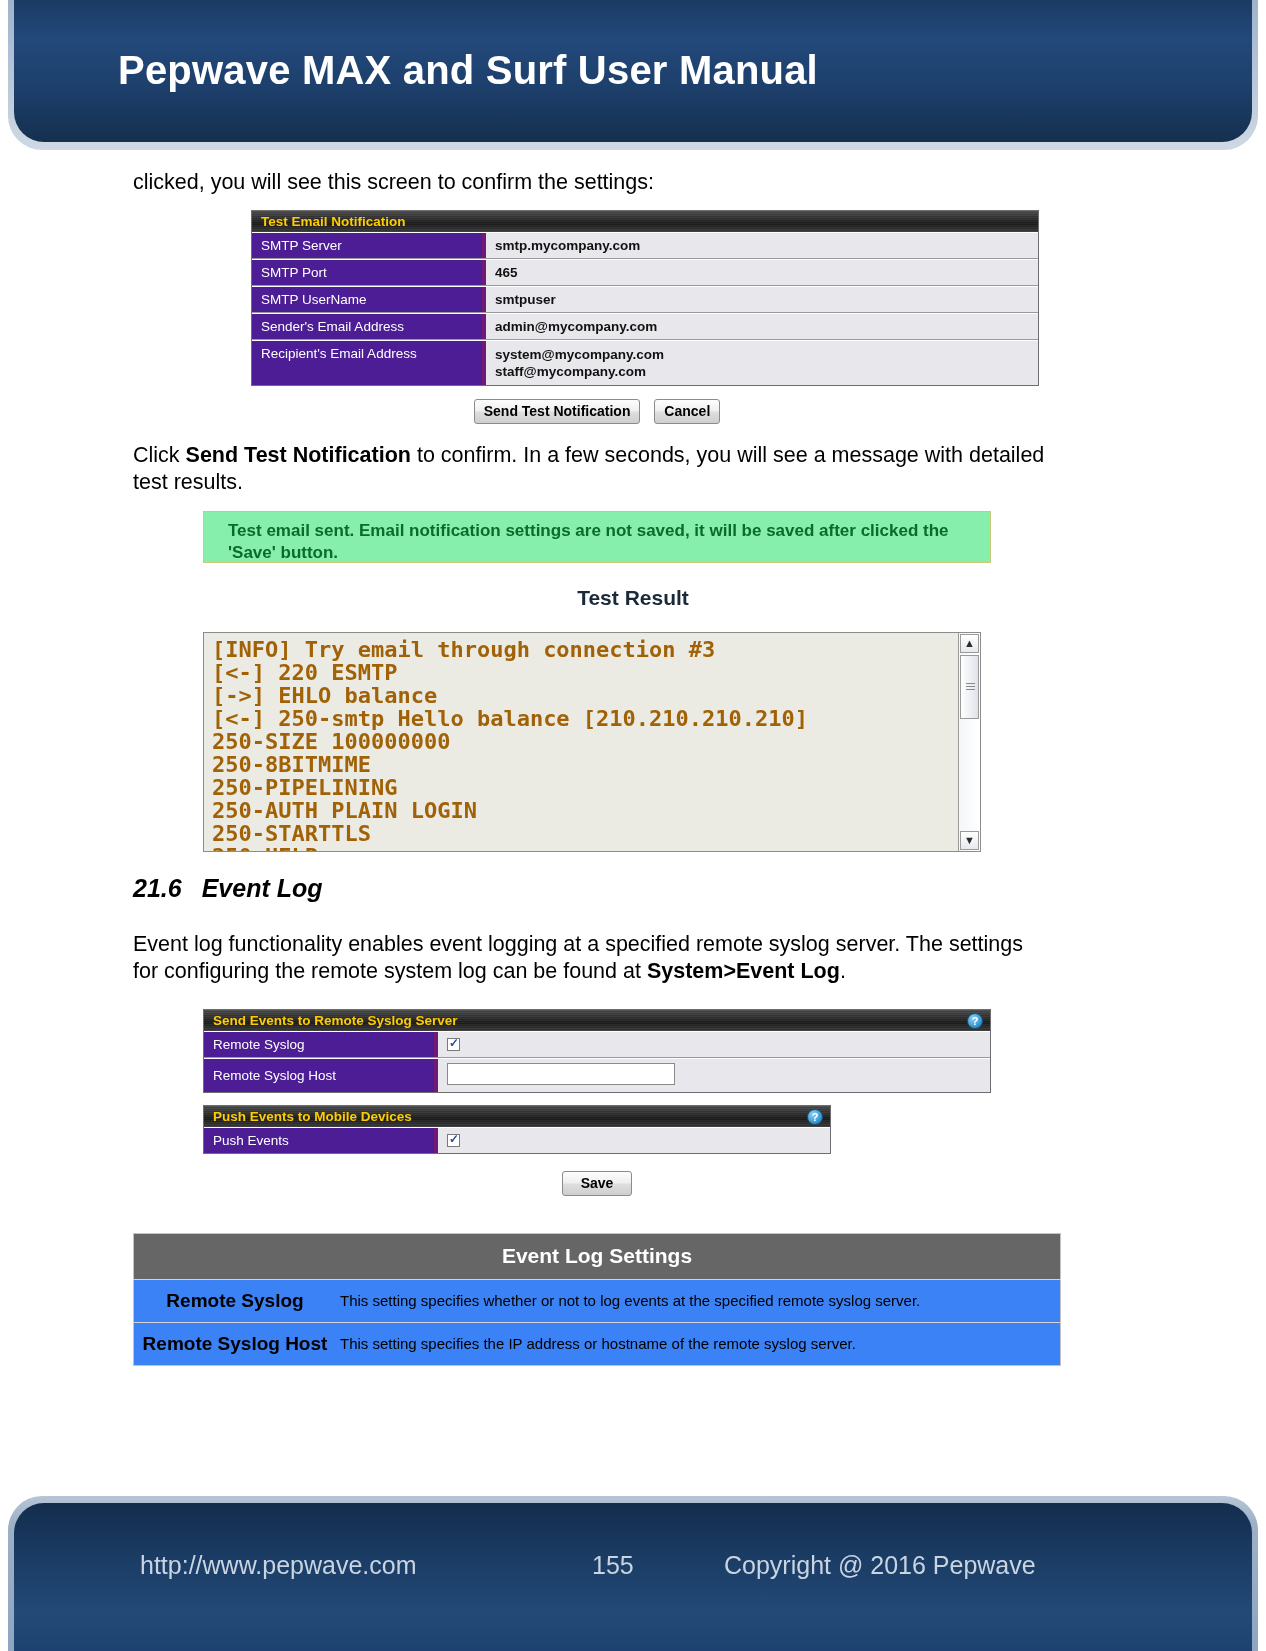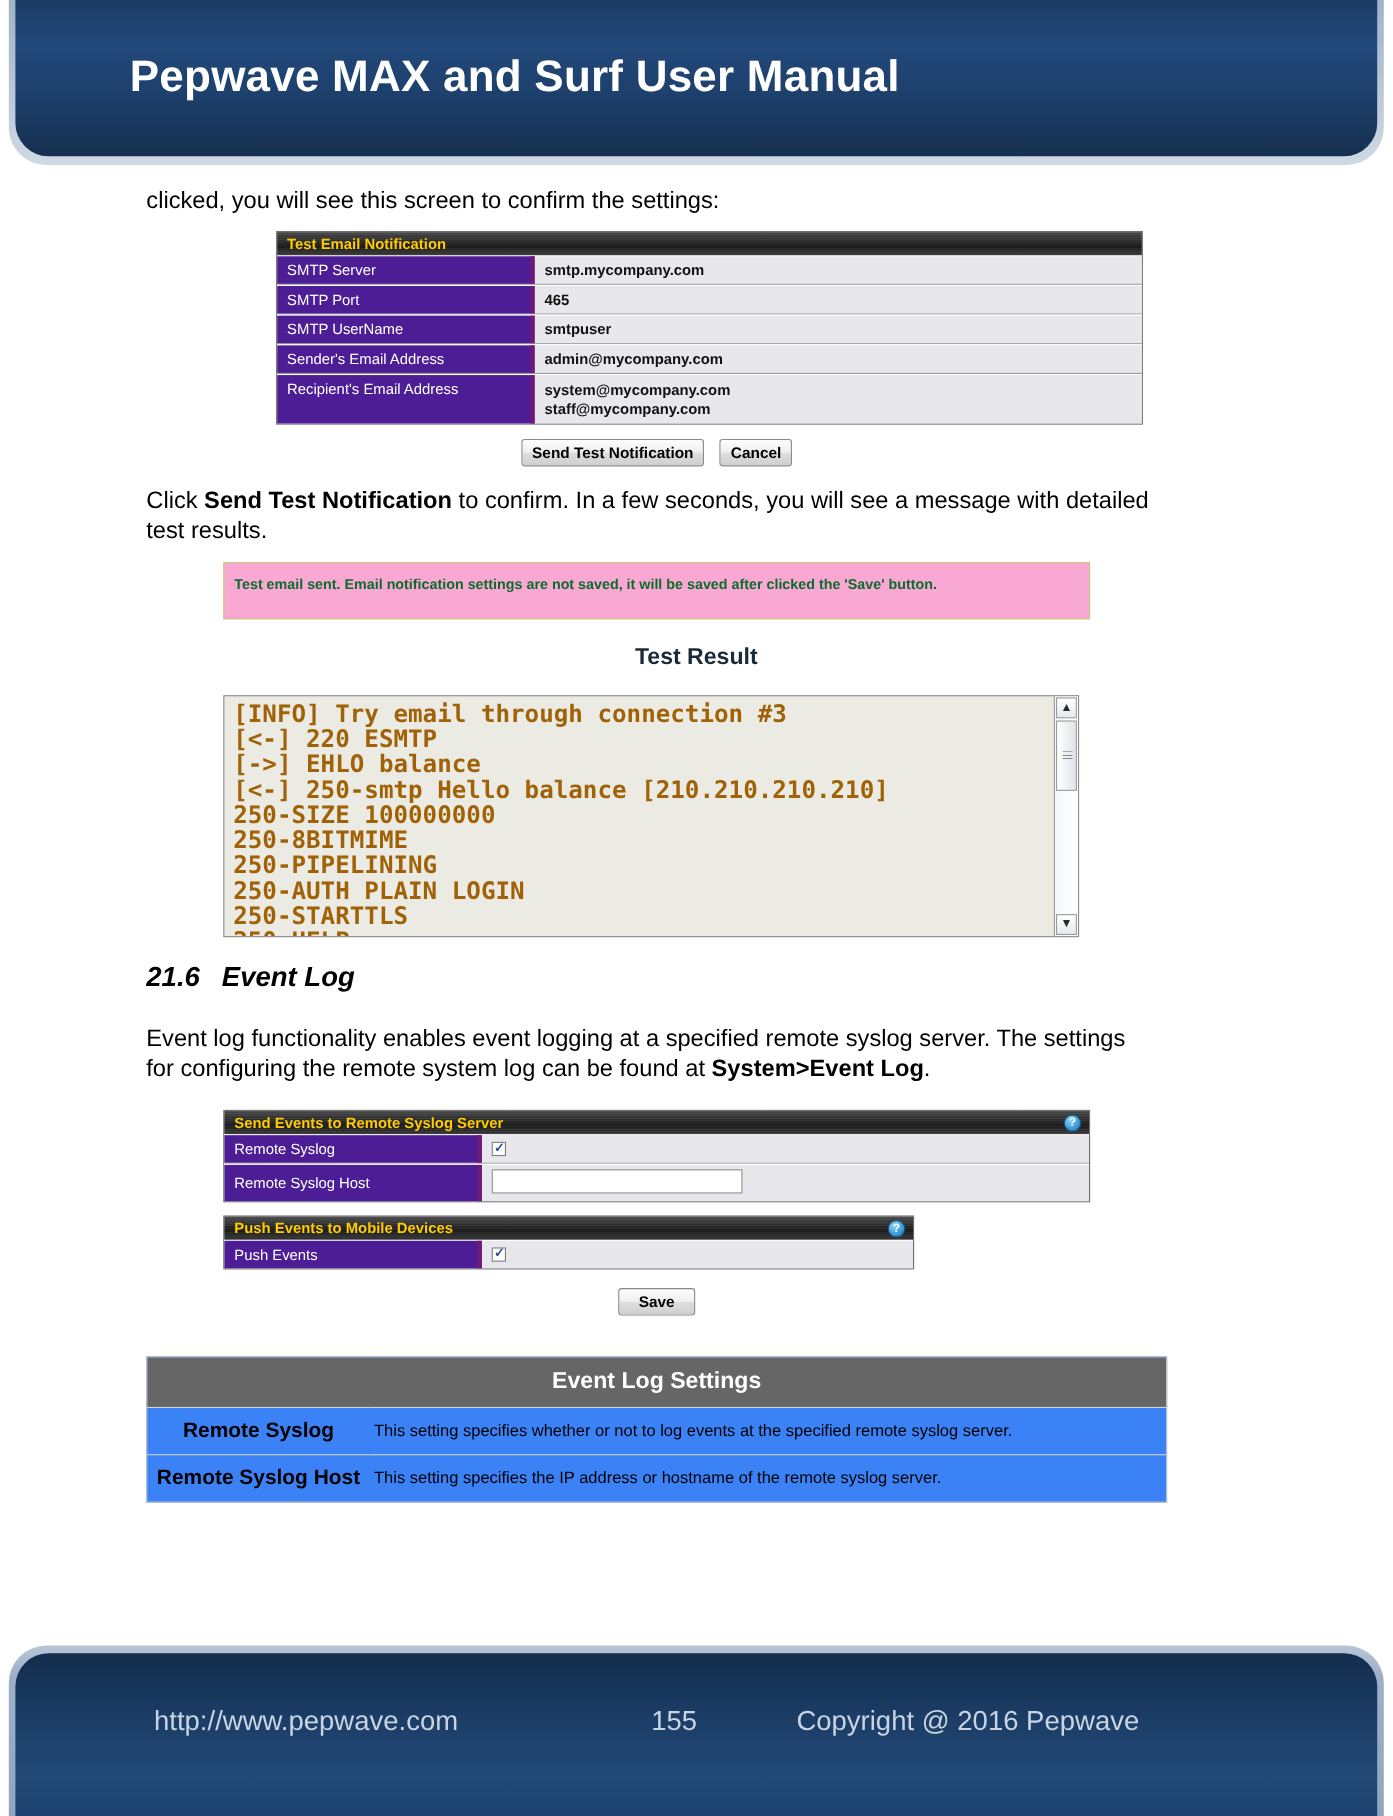--- a/index.html
+++ b/index.html
@@ -175,27 +175,27 @@
     white-space: nowrap;
   }
   .btn-row {
     position: absolute;
     text-align: center;
   }
 
   
   .alert {
     position: absolute;
-    background: #f9a8d4;
+    background: #86efac;
     border: 1px solid #c9c97a;
     color: #0a6b2a;
-    font-size: 13px;
+    font-size: 17px;
     font-weight: bold;
     line-height: 22px;
-    padding: 8px 11px 9px 9px;
+    padding: 8px 11px 9px 24px;
     box-sizing: border-box;
   }
 
   .center-title {
     position: absolute;
     width: 100%;
     text-align: center;
     font-size: 21px;
     font-weight: bold;
     color: #1a2a3a;

